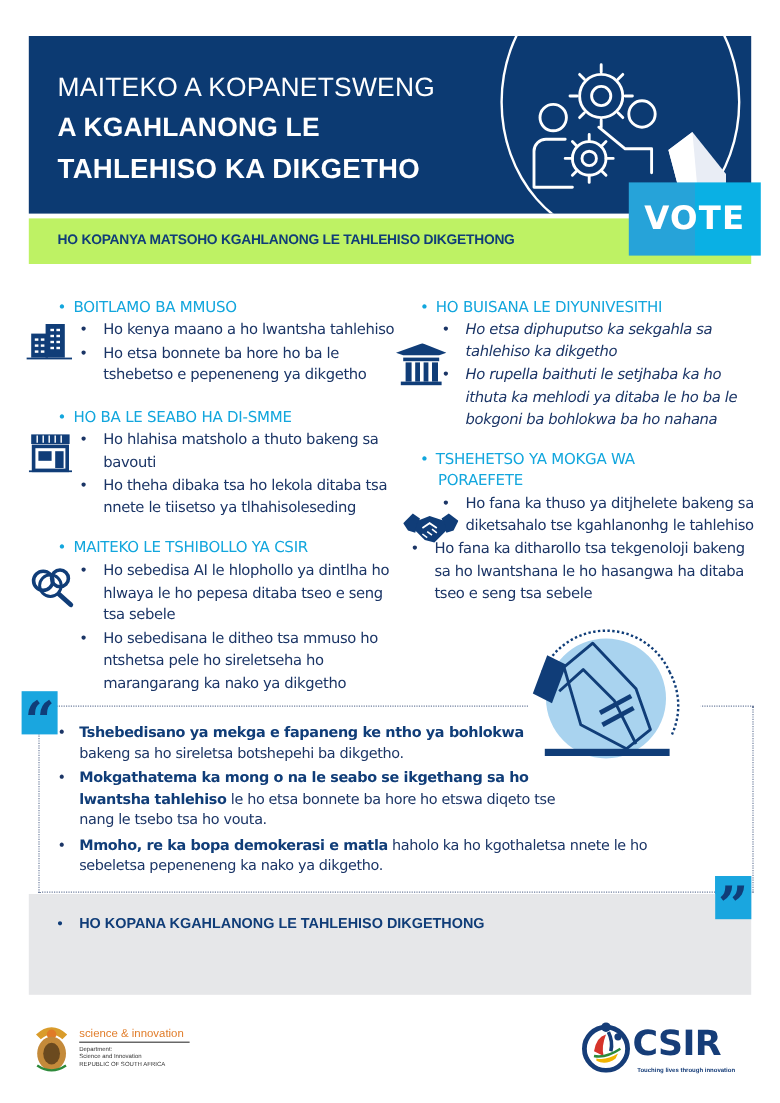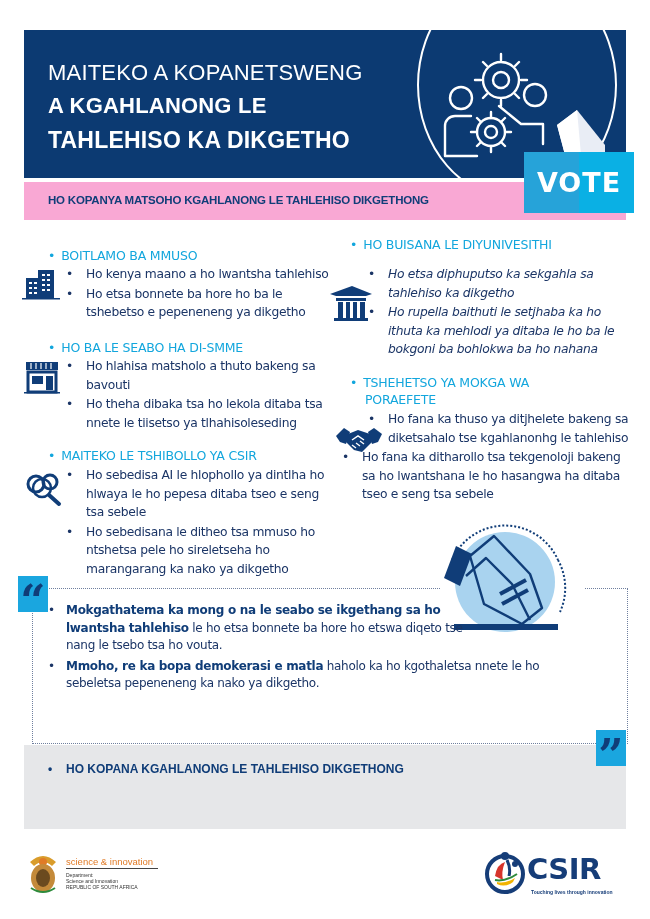--- a/index.html
+++ b/index.html
@@ -18,21 +18,21 @@
   .header .t2 { top: 63px; font-size: 22px; font-weight: 700; }
   .header .t3 { top: 97px; font-size: 23px; font-weight: bold; }
   .header .arc {
     position: absolute; left: 393px; top: -60px; width: 200px; height: 230px;
     border: 2px solid #ffffff; border-radius: 50%;
   }
   .header svg.people { position: absolute; left: 415px; top: 10px; }
 
   .subbar {
     position: absolute; left: 24px; top: 182px; width: 602px; height: 38px;
-    background: #f9a8d4;
+    background: #bef264;
   }
   .subbar .txt {
     position: absolute; left: 24px; top: 12px; font-size: 11.5px; font-weight: bold;
     color: #103d78; font-family: "Liberation Sans", sans-serif; letter-spacing: -0.2px;
   }
   .vote {
     position: absolute; left: 524px; top: 152px; width: 110px; height: 61px;
     background: linear-gradient(90deg, #26a3d9 0 50%, #0ab0e4 50% 100%);
     color: #fff; font-weight: bold; font-size: 27px; text-align: center; line-height: 61px;
     font-family: "DejaVu Sans", sans-serif; letter-spacing: 1px;
@@ -180,21 +180,21 @@
   <circle cx="12" cy="14" r="8"></circle>
   <circle cx="26" cy="12" r="7"></circle>
   <circle cx="18" cy="18" r="9" stroke-width="2.5"></circle>
   <line x1="25" y1="25" x2="35" y2="34" stroke-width="4" stroke-linecap="round"></line>
 </svg>
 <ul class="bullets" style="left:64px; top:466px; width:275px;">
   <li>Ho sebedisa AI le hlophollo ya dintlha ho hlwaya le ho pepesa ditaba tseo e seng tsa sebele</li>
   <li>Ho sebedisana le ditheo tsa mmuso ho ntshetsa pele ho sireletseha ho marangarang ka nako ya dikgetho</li>
 </ul>
 
-<div class="section-h" style="left:350px; top:236px;"><span class="dot">•</span><span>HO BUISANA LE DIYUNIVESITHI</span></div>
+<div class="section-h" style="left:350px; top:247px;"><span class="dot">•</span><span>HO BUISANA LE DIYUNIVESITHI</span></div>
 <svg class="icon" style="left:330px; top:286px;" width="42" height="36" viewBox="0 0 42 36">
   <polygon points="0,8 22,0 42,8 36,10 6,10" fill="#103d78"></polygon>
   <rect x="6" y="12" width="30" height="3" fill="#103d78"></rect>
   <rect x="8" y="16" width="5" height="16" fill="#103d78"></rect>
   <rect x="16" y="16" width="4" height="16" fill="#103d78"></rect>
   <rect x="23" y="16" width="4" height="16" fill="#103d78"></rect>
   <rect x="30" y="16" width="5" height="16" fill="#103d78"></rect>
   <rect x="4" y="32" width="34" height="3" fill="#103d78"></rect>
 </svg>
 <ul class="bullets" style="left:366px; top:265px; width:270px;font-style:italic;">
@@ -233,20 +233,21 @@
     <path d="M36 52 L56 34 L82 60 L100 96"></path>
   </g>
   <g stroke="#103d78" stroke-width="4">
     <line x1="70" y1="70" x2="96" y2="56"></line>
     <line x1="72" y1="80" x2="98" y2="66"></line>
   </g>
   <rect x="24" y="100" width="104" height="6" fill="#103d78"></rect>
 </svg>
 
 <ul class="qbullets">
+  <li><b>Tshebedisano ya mekga e fapaneng ke ntho ya bohlokwa</b><span> bakeng sa ho sireletsa botshepehi ba dikgetho.</span></li>
   <li><b>Mokgathatema ka mong o na le seabo se ikgethang sa ho lwantsha tahlehiso</b><span> le ho etsa bonnete ba hore ho etswa diqeto tse nang le tsebo tsa ho vouta.</span></li>
   <li style="width:530px;"><b>Mmoho, re ka bopa demokerasi e matla</b><span> haholo ka ho kgothaletsa nnete le ho sebeletsa pepeneneng ka nako ya dikgetho.</span></li>
 </ul>
 
 <div class="footer-box"></div>
 <div class="qmark" style="left:596px; top:730px;">”</div>
 <ul class="footer-list" style="width:540px;">
   <li>HO KOPANA KGAHLANONG LE TAHLEHISO DIKGETHONG</li>
 </ul>
 

